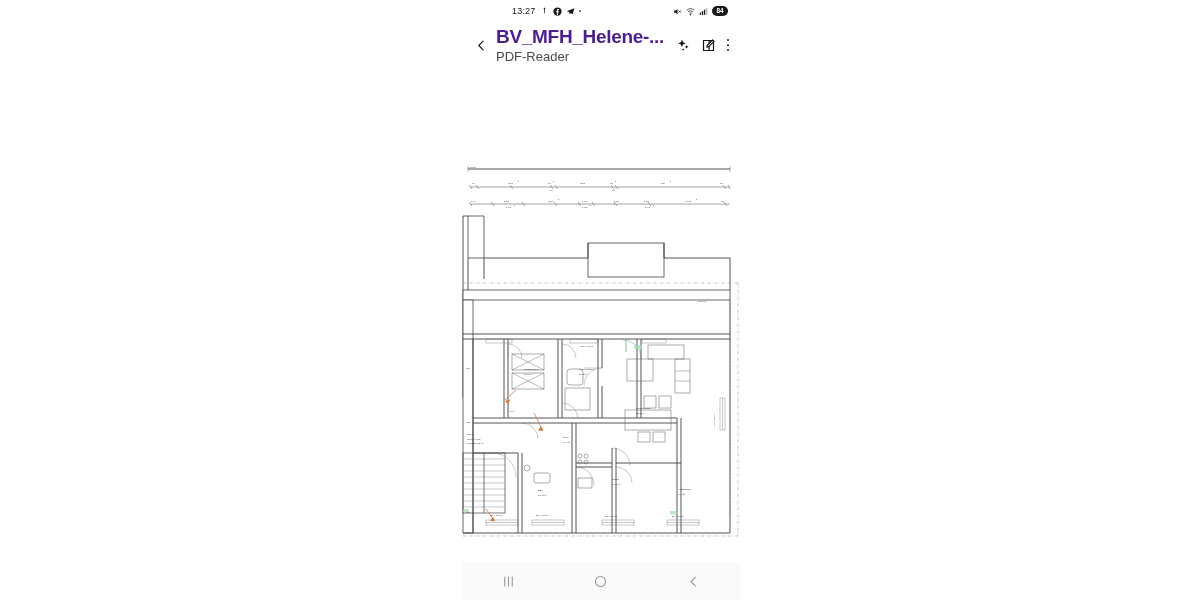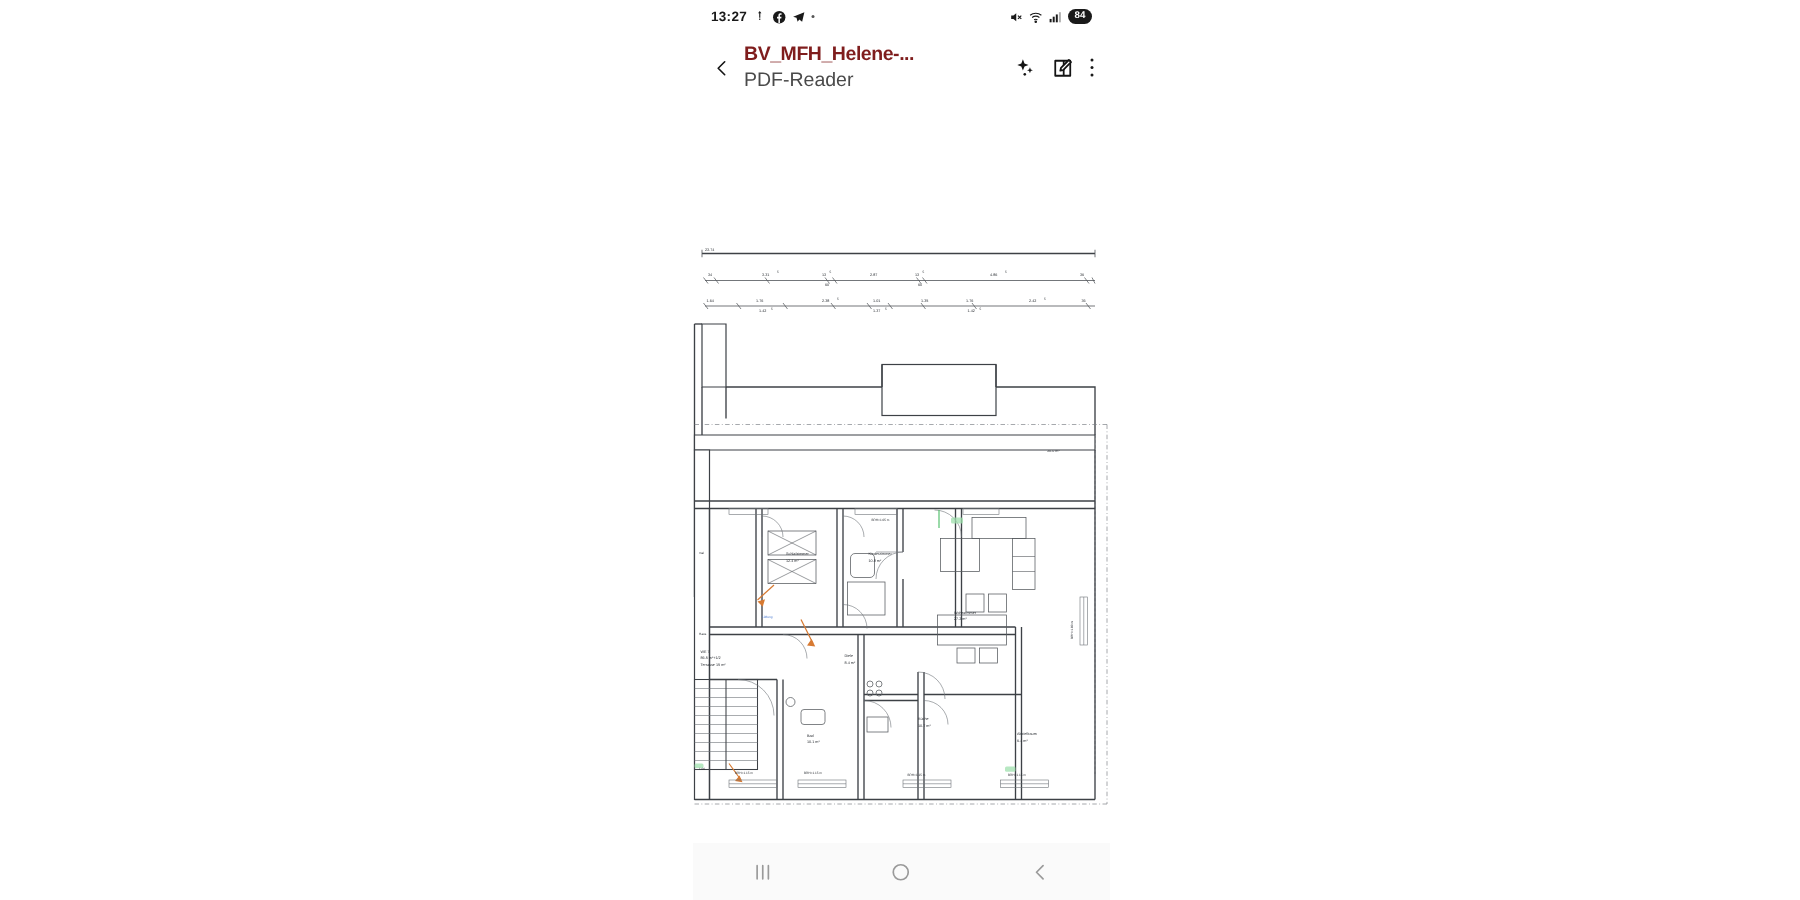--- a/index.html
+++ b/index.html
@@ -6,36 +6,36 @@
   html,body { width:1200px; height:600px; background:#ffffff;
     font-family:"Liberation Sans", sans-serif; overflow:hidden; }
 
   #phone { position:absolute; left:462px; top:0; width:278px; height:600px;
            background:#ffffff; overflow:hidden; }
 
   
   .statusbar { height:22px; display:flex; align-items:center;
                padding:0 12px; font-size:8.5px; color:#1a1a1a; }
   .sb-left { display:flex; align-items:center; gap:4px; }
-  .sb-time { font-size:9px; font-weight:700; letter-spacing:.2px; }
+  .sb-time { font-size:9px; font-weight:400; letter-spacing:.2px;margin-left:38px; }
   .sb-right { margin-left:auto; display:flex; align-items:center; gap:4px; }
   .sb-ico { width:9px; height:9px; display:inline-block; }
   .sb-ico svg { width:100%; height:100%; display:block; }
   .battery { background:#1a1a1a; color:#fff; border-radius:5px;
              font-size:6.5px; font-weight:700; padding:1px 3px 1px 3px;
              min-width:16px; text-align:center; line-height:1.25; }
   .dot-sep { width:2px;height:2px;border-radius:50%;background:#555; }
 
   
   .appbar { height:46px; display:flex; align-items:center; padding:0 10px 0 8px; }
   .back-btn { width:22px;height:26px;display:flex;align-items:center;
               justify-content:center;flex:0 0 auto; }
   .back-btn svg { width:13px;height:17px; }
   .titlewrap { margin-left:4px; flex:1 1 auto; min-width:0; }
-  .title { font-size:13px; font-weight:700; color:#7f1d1d;
+  .title { font-size:19px; font-weight:700; color:#4c1d95;
            letter-spacing:-.3px; white-space:nowrap; overflow:hidden;
            line-height:1.15; }
   .subtitle { font-size:13px; color:#4a4a4a; margin-top:1px; line-height:1.2;}
   .abicons { display:flex; align-items:center; gap:10px; flex:0 0 auto;
              margin-left:4px; }
   .abicon { width:15px;height:15px;display:flex;align-items:center;
             justify-content:center;}
   .abicon svg { width:100%;height:100%; }
   .kebab { width:4px; display:flex; flex-direction:column; gap:2.5px;
            align-items:center; height:15px; justify-content:center; }

